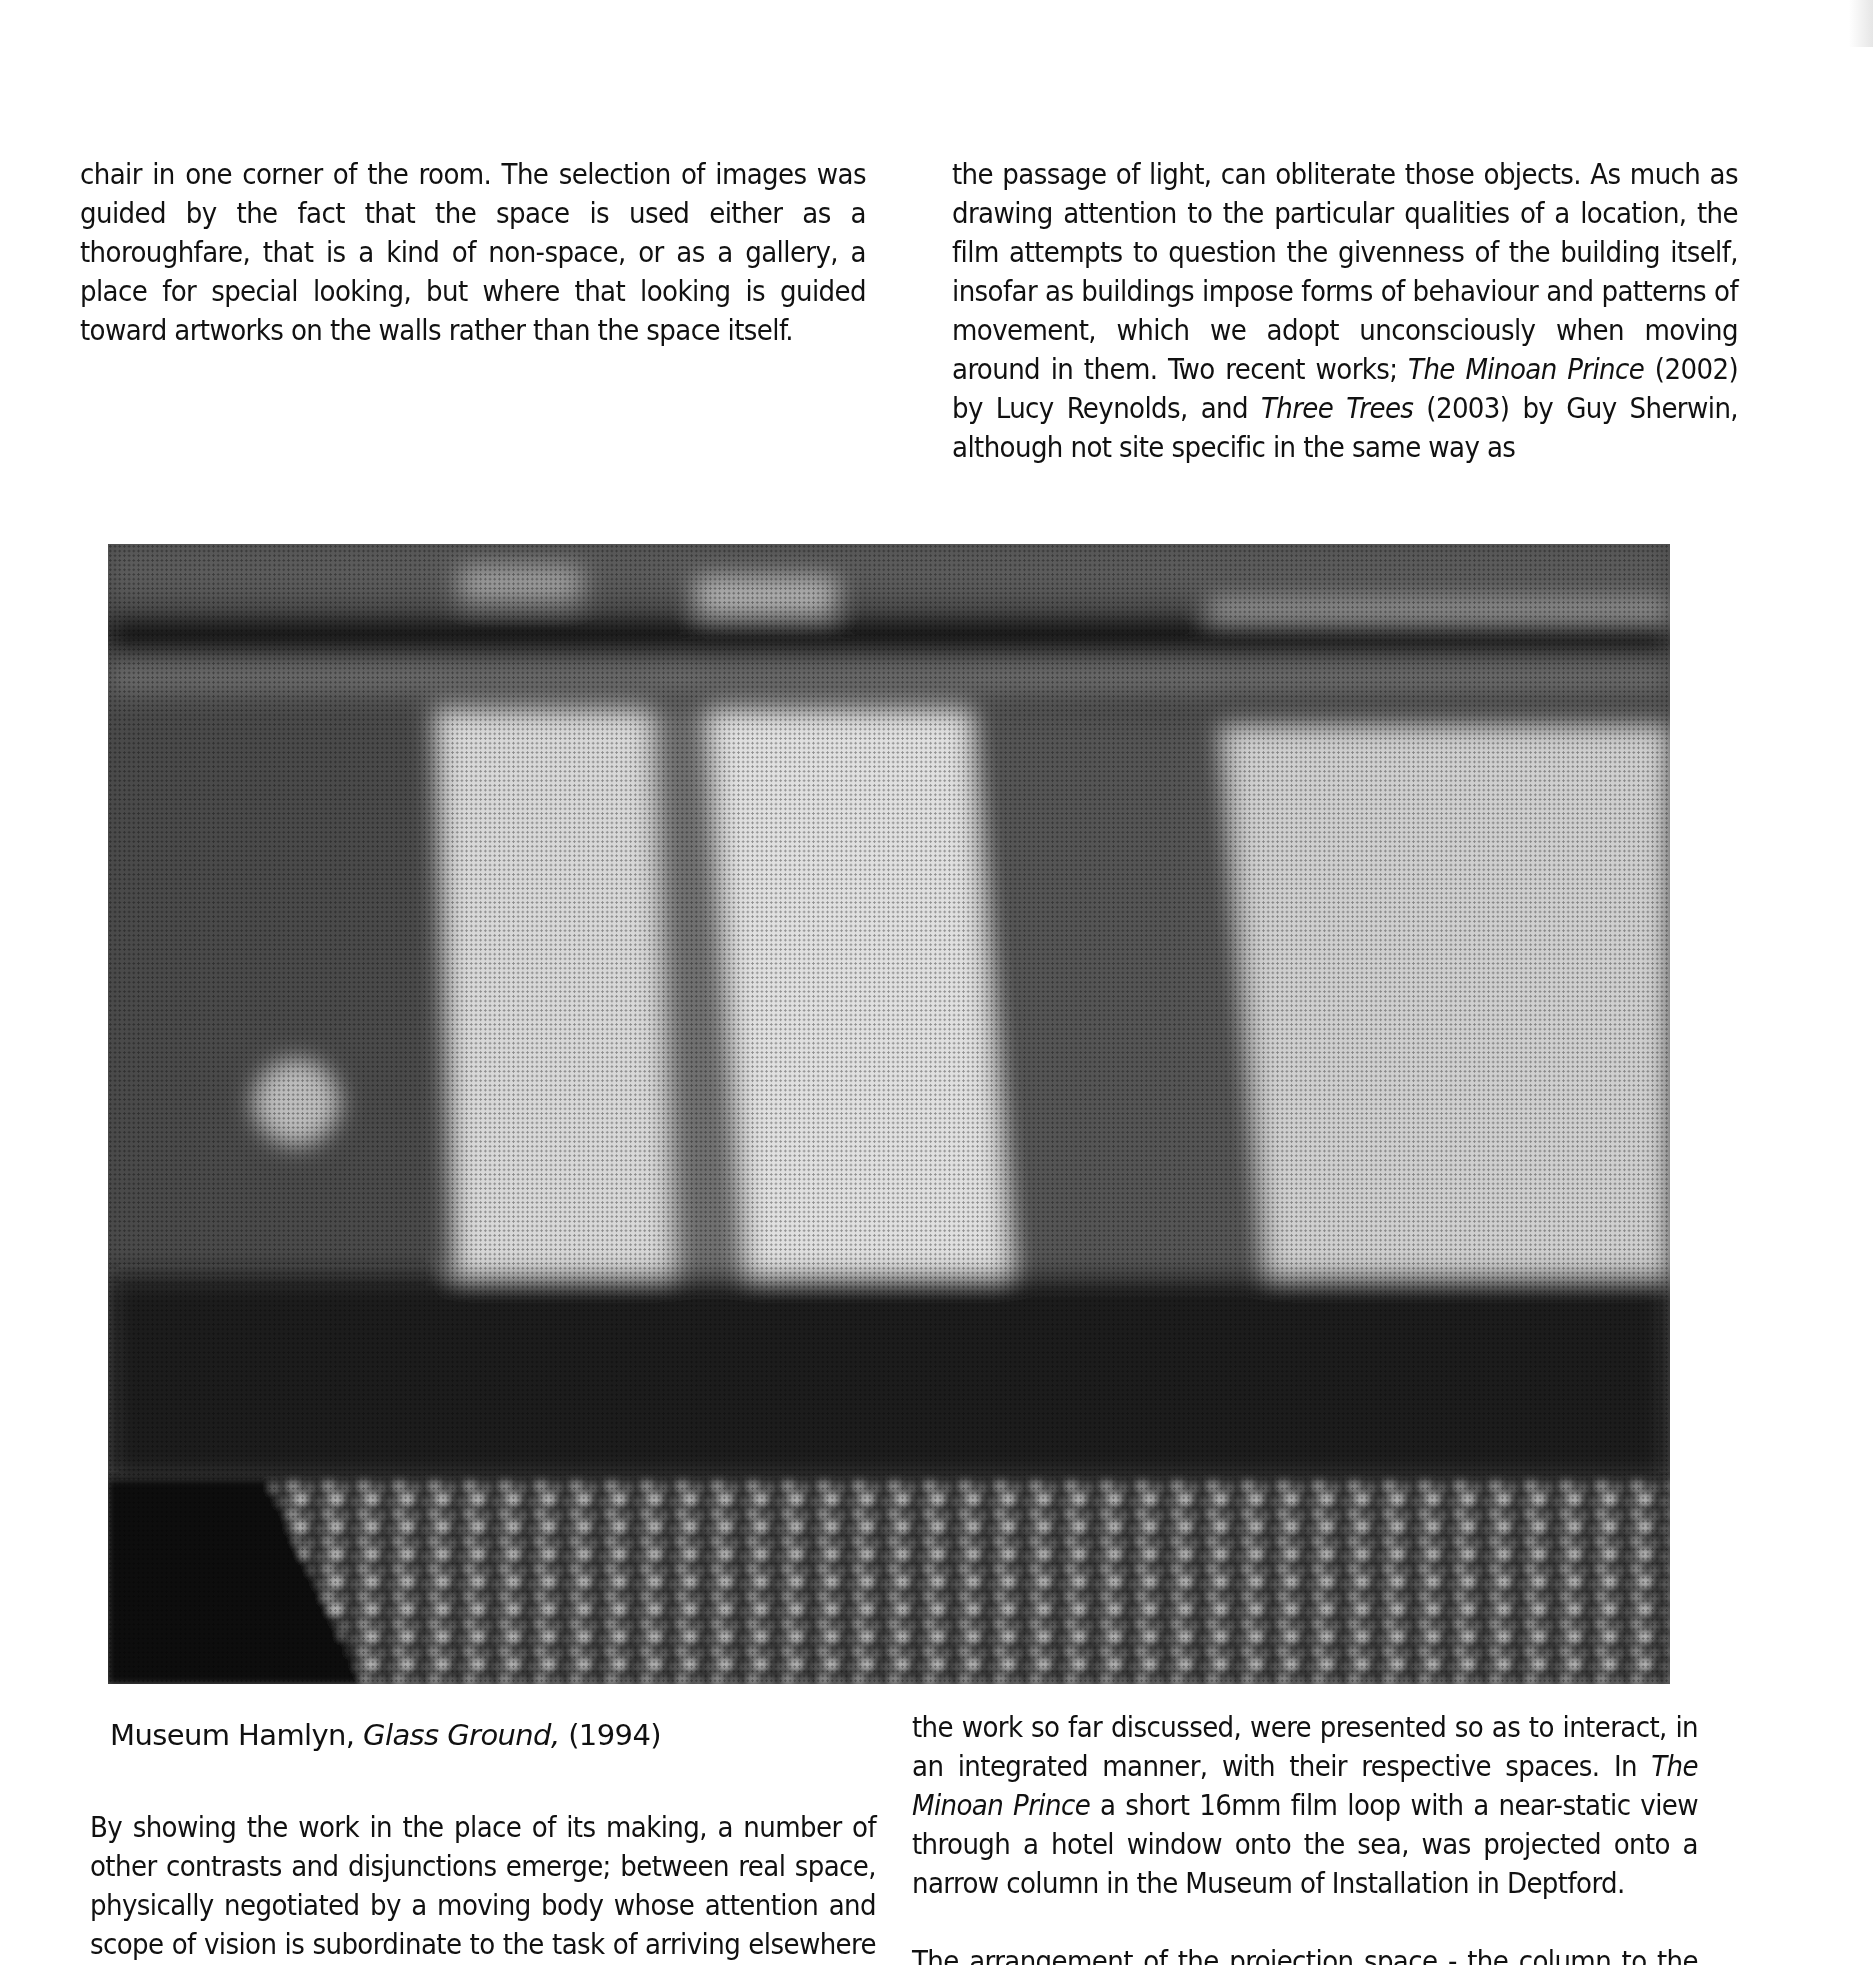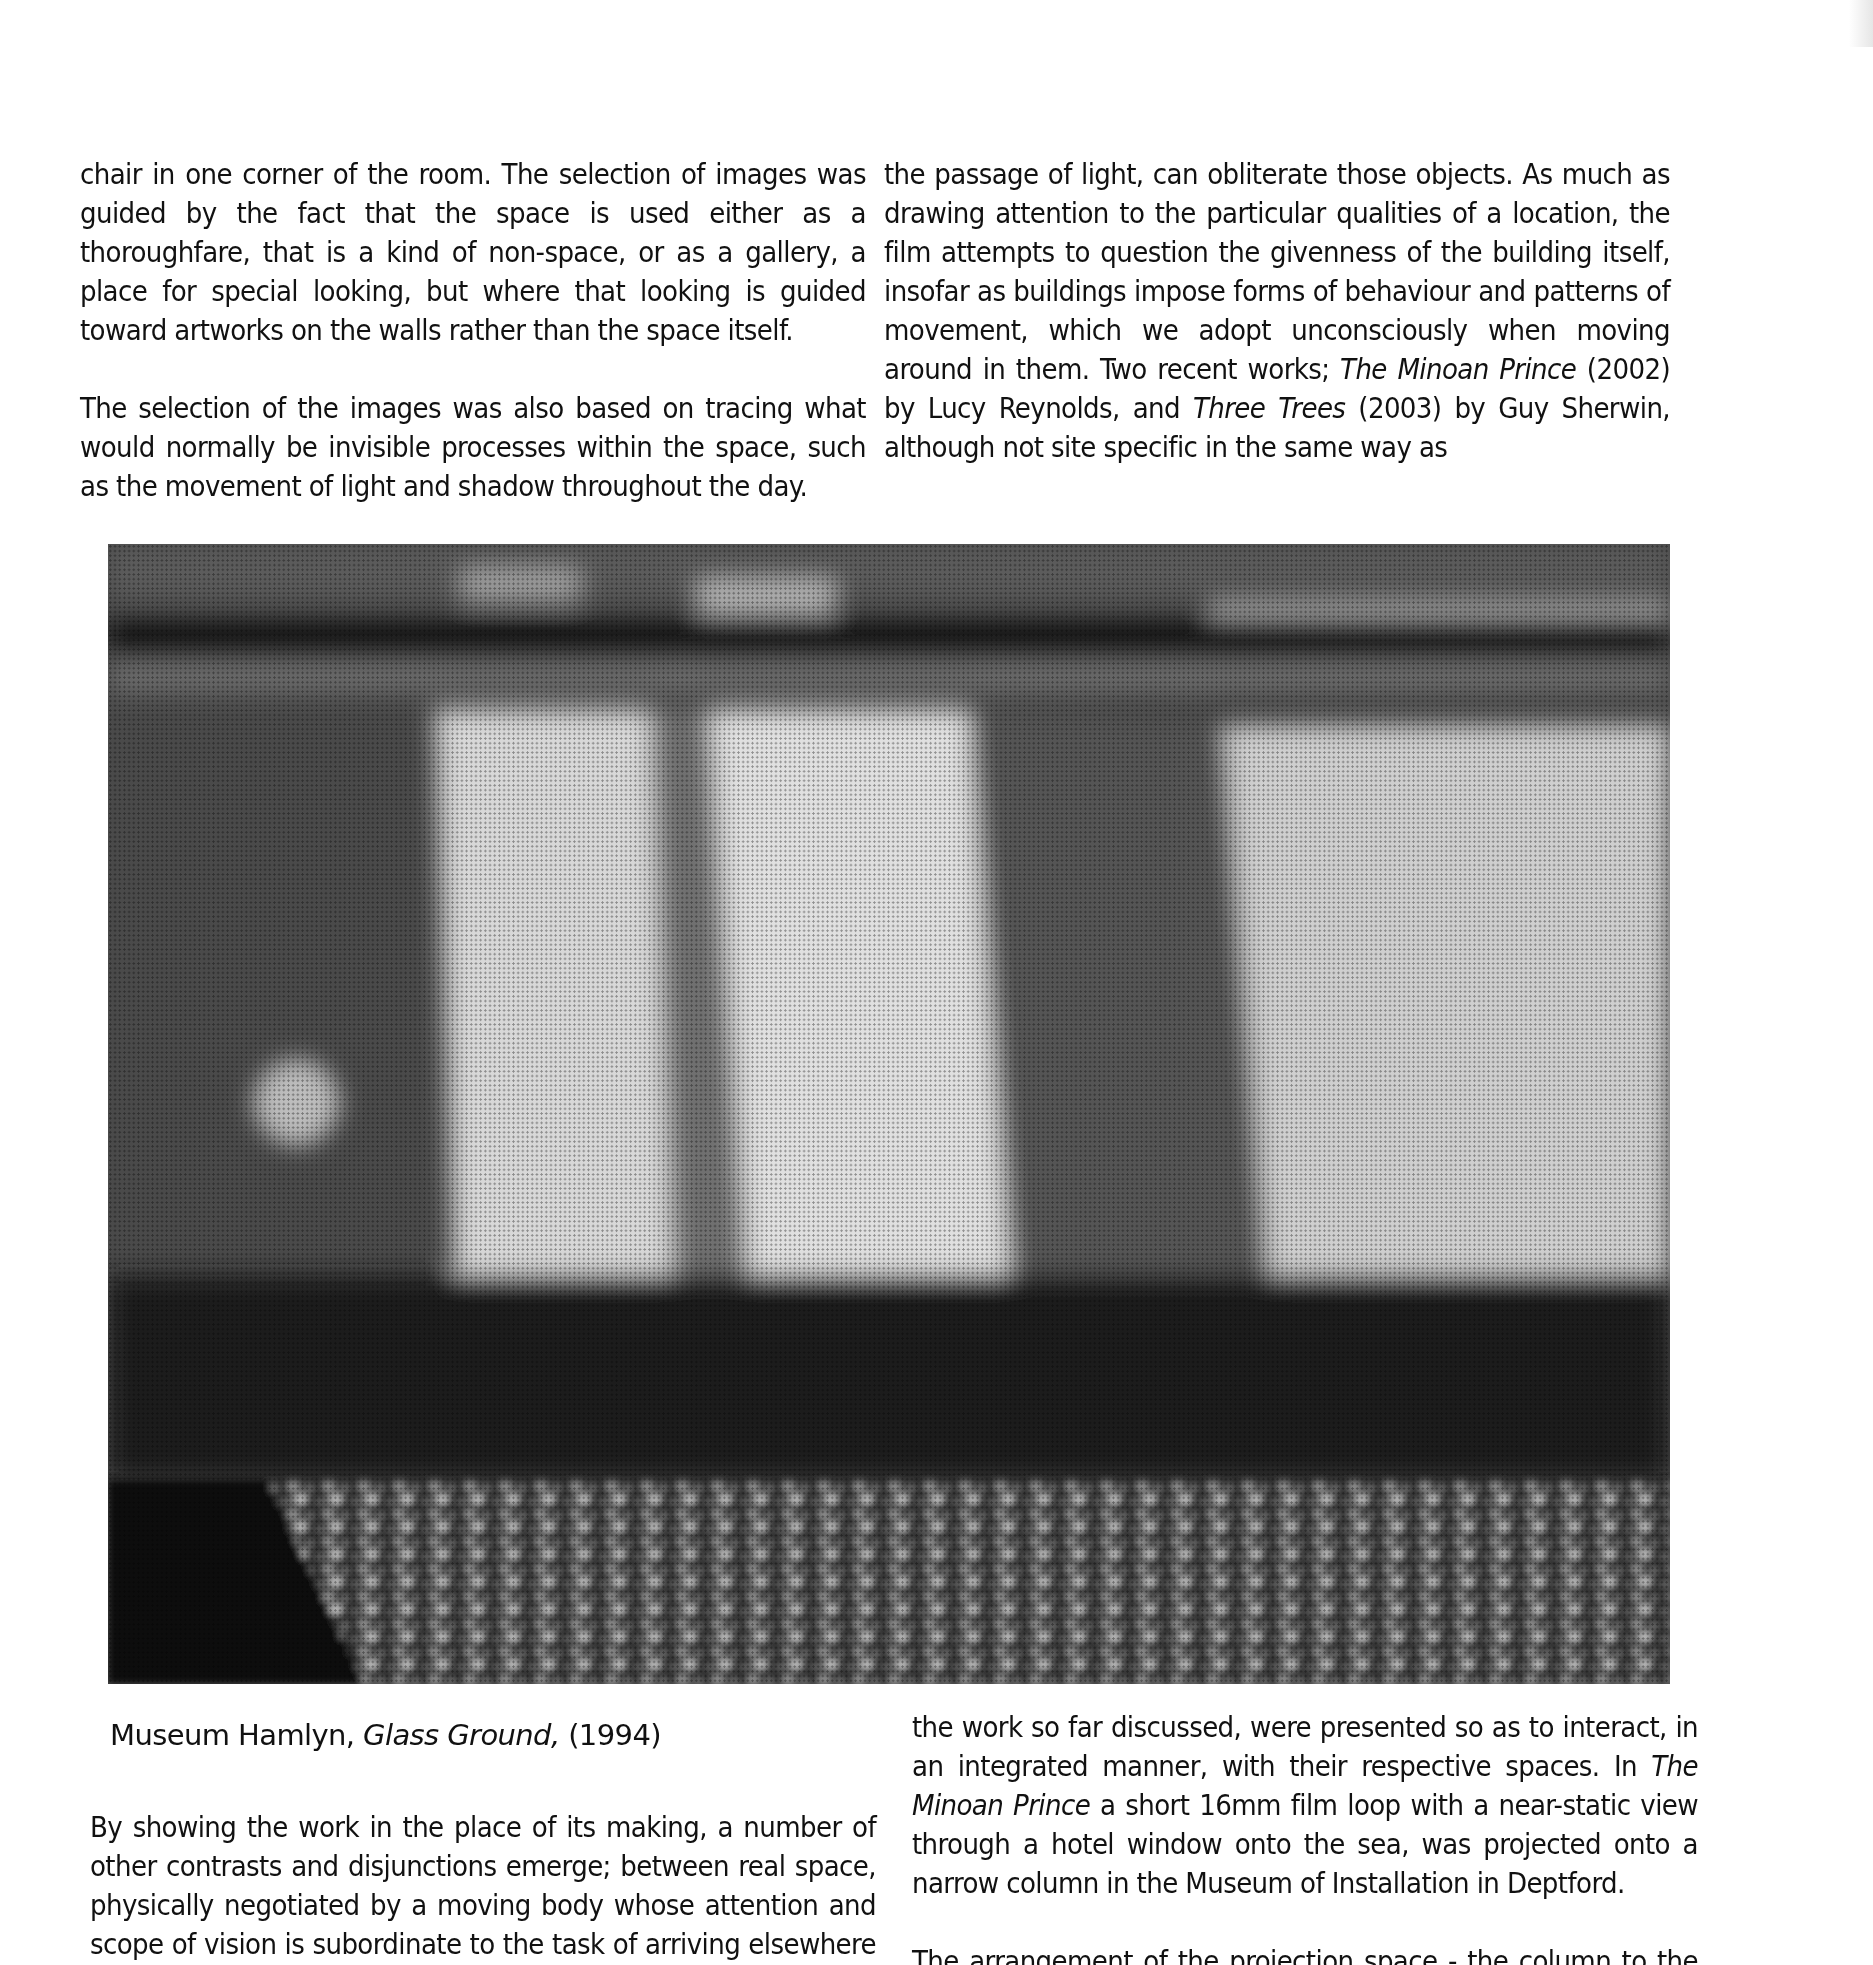--- a/index.html
+++ b/index.html
@@ -14,21 +14,21 @@
   }
   .col {
     position: absolute; width: 786px;
     font-size: 29px; line-height: 39px;
     text-align: justify; letter-spacing: -0.6px;
     font-stretch: condensed;
   }
   .col p { margin: 0; }
   .col p + p.gap { margin-top: 39px; }
   .col-left-top  { left: 80px; top: 155px; }
-  .col-right-top { left: 884px; top: 155px; }
+  .col-right-top { left: 952px; top: 155px; }
   .col-left-bot  { left: 90px; top: 1808px; }
   .col-right-bot { left: 912px; top: 1708px; }
   .caption {
     position: absolute; left: 110px; top: 1716px;
     font-size: 29px; line-height: 39px; letter-spacing: -0.6px;
   }
   em { font-style: italic; }
   .photo {
     position: absolute; left: 108px; top: 544px; width: 1562px; height: 1140px;
     background: #3a3a3a; overflow: hidden;
@@ -40,21 +40,20 @@
     background-size: 4.7px 4.7px; mix-blend-mode: multiply; pointer-events: none;
   }
 </style>
 </head>
 <body>
 
 <div class="scan-edge"></div>
 
 <div class="col col-left-top">
   <p>chair in one corner of the room. The selection of images was guided by the fact that the space is used either as a thoroughfare, that is a kind of non-space, or as a gallery, a place for special looking, but where that looking is guided toward artworks on the walls rather than the space itself.</p>
-  <p class="gap">The selection of the images was also based on tracing what would normally be invisible processes within the space, such as the movement of light and shadow throughout the day.</p>
 </div>
 
 <div class="col col-right-top">
   <p><span>the passage of light, can obliterate those objects. As much as drawing attention to the particular qualities of a location, the film attempts to question the givenness of the building itself, insofar as buildings impose forms of behaviour and patterns of movement, which we adopt unconsciously when moving around in them.  Two recent works; </span><em>The Minoan Prince</em><span> (2002) by Lucy Reynolds, and </span><em>Three Trees</em><span> (2003) by Guy Sherwin, although not site specific in the same way as</span></p>
 </div>
 
 <div class="photo" title="Black and white photograph of shadows and light cast on a wall above gravel">
   <svg viewBox="0 0 3975 2900" preserveAspectRatio="none">
     <defs>
       <filter id="blur30">

